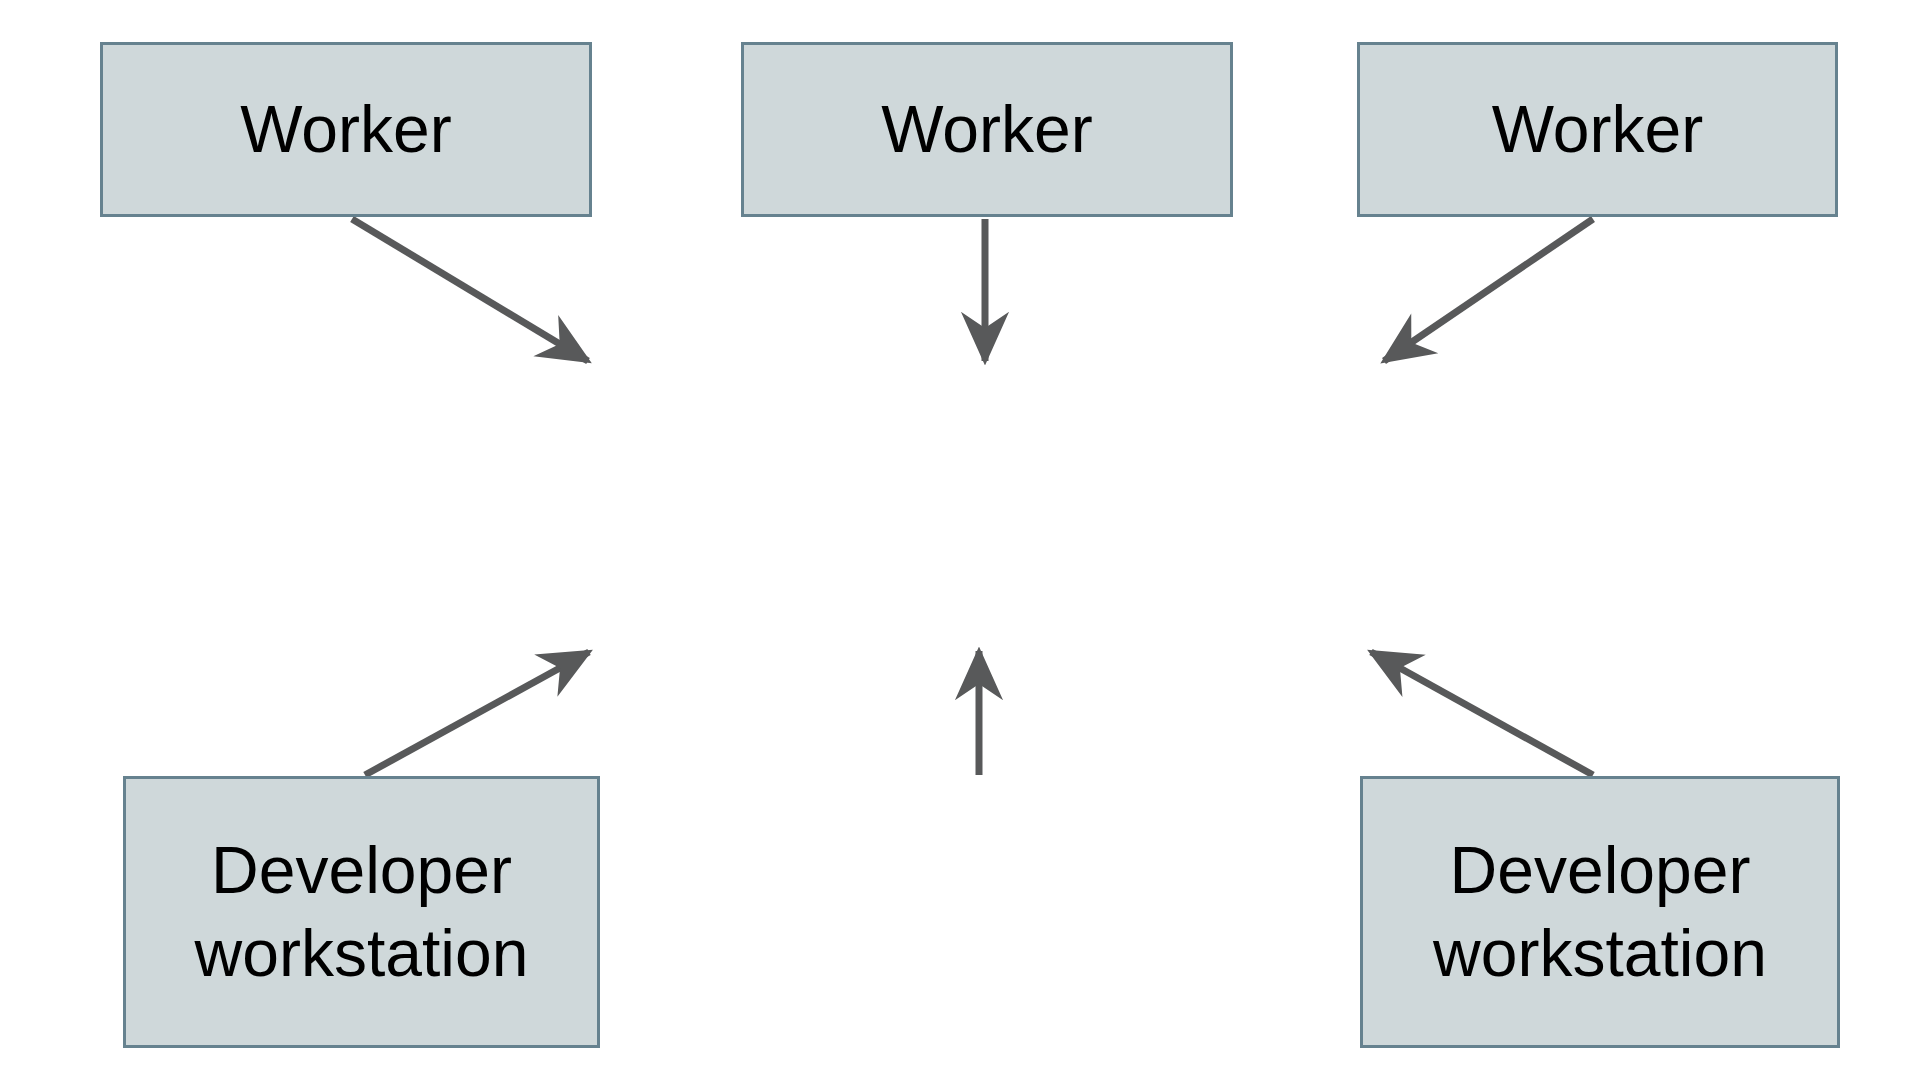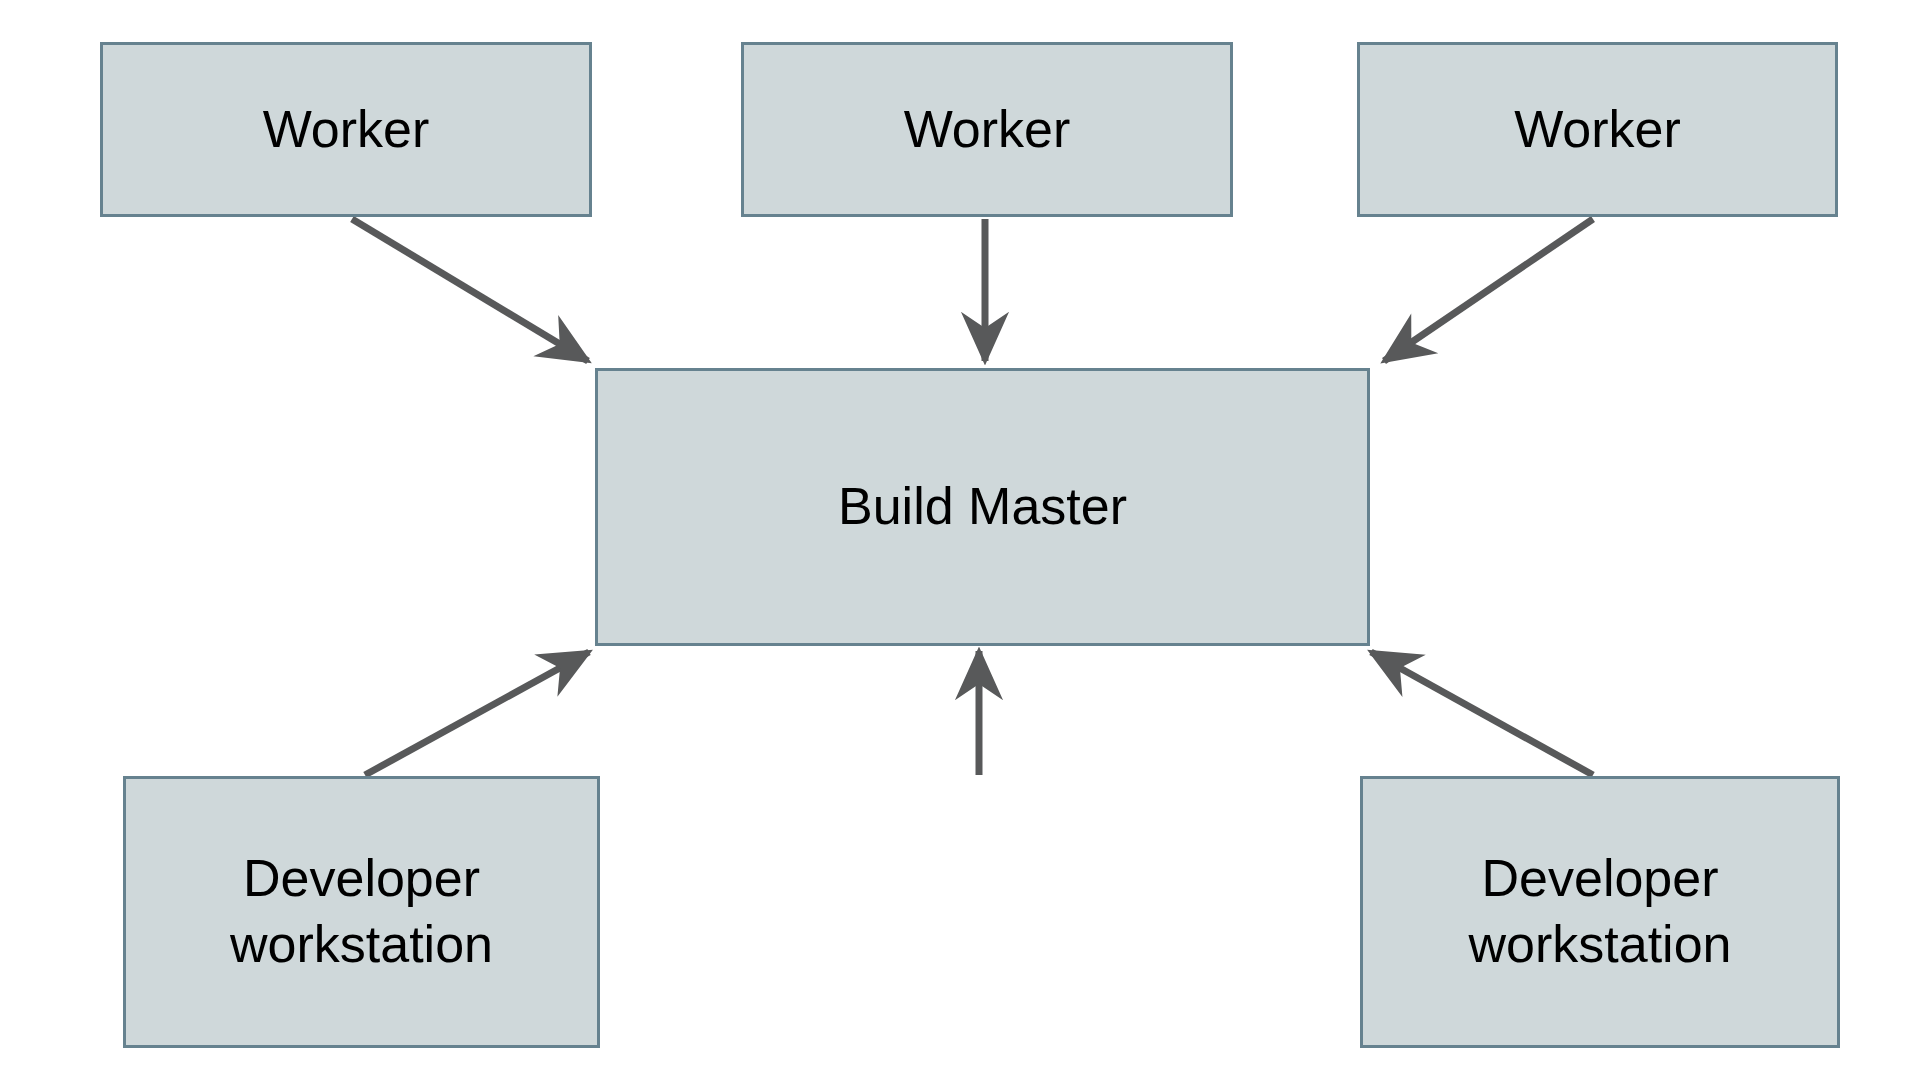--- a/index.html
+++ b/index.html
@@ -40,21 +40,21 @@
   .node {
     position: absolute;
     box-sizing: border-box;
     background: var(--node-fill);
     border: 3px solid var(--node-border);
     display: flex;
     align-items: center;
     justify-content: center;
     text-align: center;
     color: var(--text);
-    font-size: 52px;
+    font-size: 66px;
     line-height: 1.26;
     padding: 0 3px;
   }
   .node-worker-1      { left: 100px;  top: 42px;  width: 492px; height: 175px; }
   .node-worker-2      { left: 741px;  top: 42px;  width: 492px; height: 175px; }
   .node-worker-3      { left: 1357px; top: 42px;  width: 481px; height: 175px; }
   .node-build-master  { left: 595px;  top: 368px; width: 775px; height: 278px; }
   .node-dev-1         { left: 123px;  top: 776px; width: 477px; height: 272px; }
   .node-ci-server     { left: 742px;  top: 776px; width: 480px; height: 272px; }
   .node-dev-2         { left: 1360px; top: 776px; width: 480px; height: 272px; }
@@ -83,23 +83,20 @@
   </div>
 
   <div class="node node-worker-2">
     <span>Worker</span>
   </div>
 
   <div class="node node-worker-3">
     <span>Worker</span>
   </div>
 
-  <div class="node node-build-master">
-    <span>Build Master</span>
-  </div>
 
   <div class="node node-dev-1">
     <span>Developer workstation</span>
   </div>
 
 
   <div class="node node-dev-2">
     <span>Developer workstation</span>
   </div>
 

